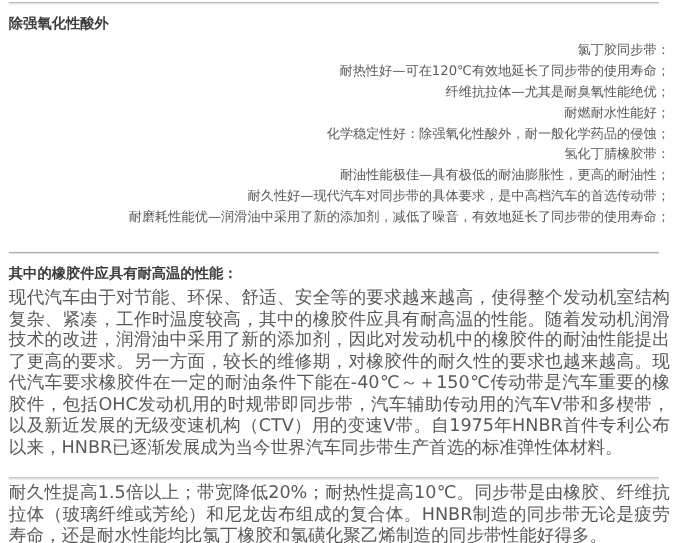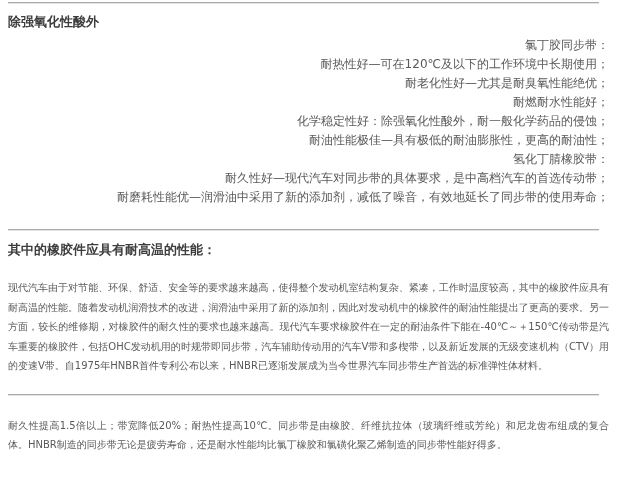--- a/index.html
+++ b/index.html
@@ -46,44 +46,44 @@
     margin-top: 6px;
   }
   .feature-line {
     font-size: 12px;
     line-height: 19px;
     white-space: nowrap;
     color: #595959;
     text-align: right;
   }
   .section-paragraph {
-    margin: 20px 0 0 0;
-    font-size: 10px;
+    margin: 2px 0 0 0;
+    font-size: 16px;
     line-height: 19.5px;
     text-align: justify;
     color: #595959;
   }
 </style>
 </head>
 <body>
 
 <div class="page">
 
   <hr class="divider top">
 
   <div class="section">
     <h3 class="section-heading">除强氧化性酸外</h3>
     <div class="feature-lines">
       <div class="feature-line">氯丁胶同步带：</div>
-      <div class="feature-line">耐热性好—可在120℃及以下的工作环境中长期使用；</div>
-      <div class="feature-line">耐老化性好—尤其是耐臭氧性能绝优；</div>
+      <div class="feature-line">耐热性好—可在120℃有效地延长了同步带的使用寿命；</div>
+      <div class="feature-line">纤维抗拉体—尤其是耐臭氧性能绝优；</div>
       <div class="feature-line">耐燃耐水性能好；</div>
       <div class="feature-line">化学稳定性好：除强氧化性酸外，耐一般化学药品的侵蚀；</div>
+      <div class="feature-line">氢化丁腈橡胶带：</div>
       <div class="feature-line">耐油性能极佳—具有极低的耐油膨胀性，更高的耐油性；</div>
-      <div class="feature-line">氢化丁腈橡胶带：</div>
       <div class="feature-line">耐久性好—现代汽车对同步带的具体要求，是中高档汽车的首选传动带；</div>
       <div class="feature-line">耐磨耗性能优—润滑油中采用了新的添加剂，减低了噪音，有效地延长了同步带的使用寿命；</div>
     </div>
   </div>
 
   <hr class="divider mid">
 
   <div class="section">
     <h3 class="section-heading">其中的橡胶件应具有耐高温的性能：</h3>
     <p class="section-paragraph">现代汽车由于对节能、环保、舒适、安全等的要求越来越高，使得整个发动机室结构复杂、紧凑，工作时温度较高，其中的橡胶件应具有耐高温的性能。随着发动机润滑技术的改进，润滑油中采用了新的添加剂，因此对发动机中的橡胶件的耐油性能提出了更高的要求。另一方面，较长的维修期，对橡胶件的耐久性的要求也越来越高。现代汽车要求橡胶件在一定的耐油条件下能在-40℃～＋150℃传动带是汽车重要的橡胶件，包括OHC发动机用的时规带即同步带，汽车辅助传动用的汽车V带和多楔带，以及新近发展的无级变速机构（CTV）用的变速V带。自1975年HNBR首件专利公布以来，HNBR已逐渐发展成为当今世界汽车同步带生产首选的标准弹性体材料。</p>

